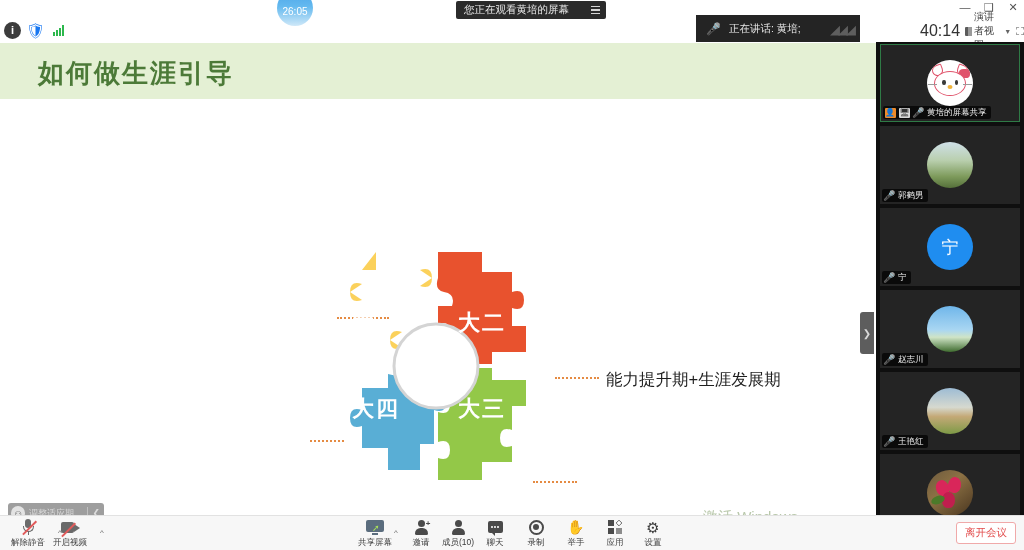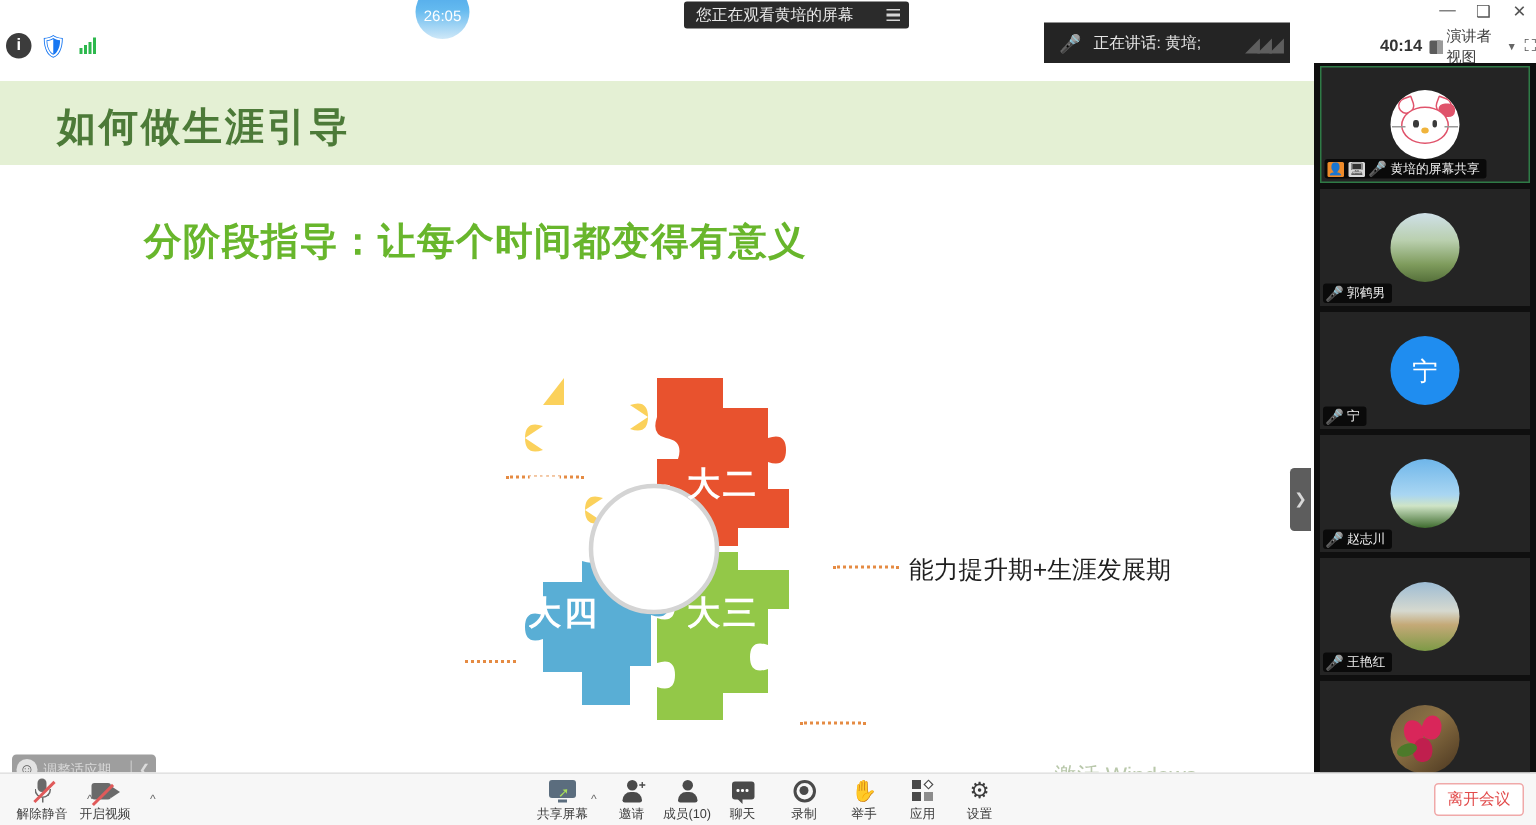--- a/index.html
+++ b/index.html
@@ -57,34 +57,34 @@
     display: flex; align-items: center; gap: 8px; padding-left: 10px;
   }
   .speak-banner .mic { color: #b5836a; font-size: 12px; }
   .speak-banner .wave { position: absolute; right: 6px; top: 7px; color: #5e5e5e; letter-spacing: -2px; font-size: 13px; }
 
   .meet-ctrlbar {
     position: absolute; left: 920px; top: 20px; width: 104px; height: 22px;
     display: flex; align-items: center; gap: 5px; font-size: 10px; color: #3c3c3c;
     background: #fff;
   }
-  .mc-time { font-size: 11px; color: #333; font-weight: bold; }
+  .mc-time { font-size: 16px; color: #333; }
   .mc-view { display: flex; align-items: center; gap: 3px; }
   .mc-view .vi { width: 11px; height: 9px; background: #5b5b5b; position: relative; border-radius: 1px; }
   .mc-view .vi::after { content:''; position:absolute; right:-1px; top:0; width:4px; height:9px; background:#9a9a9a; }
   .mc-caret { font-size: 7px; color: #666; }
   .mc-full { font-size: 11px; color: #555; }
 
   
   .slide {
     position: absolute; left: 0; top: 42px; width: 876px; height: 473px;
     background: #ffffff; overflow: hidden;
   }
   .slide-header {
-    position: absolute; left: 0; top: 12px; width: 876px; height: 56px;
+    position: absolute; left: 0; top: 1px; width: 876px; height: 56px;
     background: #e4f0d4;
   }
   .slide-header h1 {
     position: absolute; left: 38px; top: 13px;
     font-size: 26px; font-weight: bold; color: #4c7a38; letter-spacing: 2px;
   }
   .subtitle {
     position: absolute; left: 96px; top: 102px;
     font-size: 25px; font-weight: bold; color: #68b62c; letter-spacing: 1px;
     white-space: nowrap;
@@ -297,21 +297,20 @@
       <span class="mc-caret">▼</span>
     </span>
     <span class="mc-full">⛶</span>
   </div>
 
   <div class="slide">
     <div class="slide-header">
       <h1>如何做生涯引导</h1>
     </div>
 
-    <div class="subtitle">分阶段指导：让每个时间都变得有意义</div>
 
     <div class="slide-body">
 
       <div class="callout co-tr">能力提升期+生涯发展期</div>
 
       <div class="dots dots-tl"></div>
       <div class="dots dots-bl"></div>
       <div class="dots dots-tr"></div>
       <div class="dots dots-br"></div>
 

